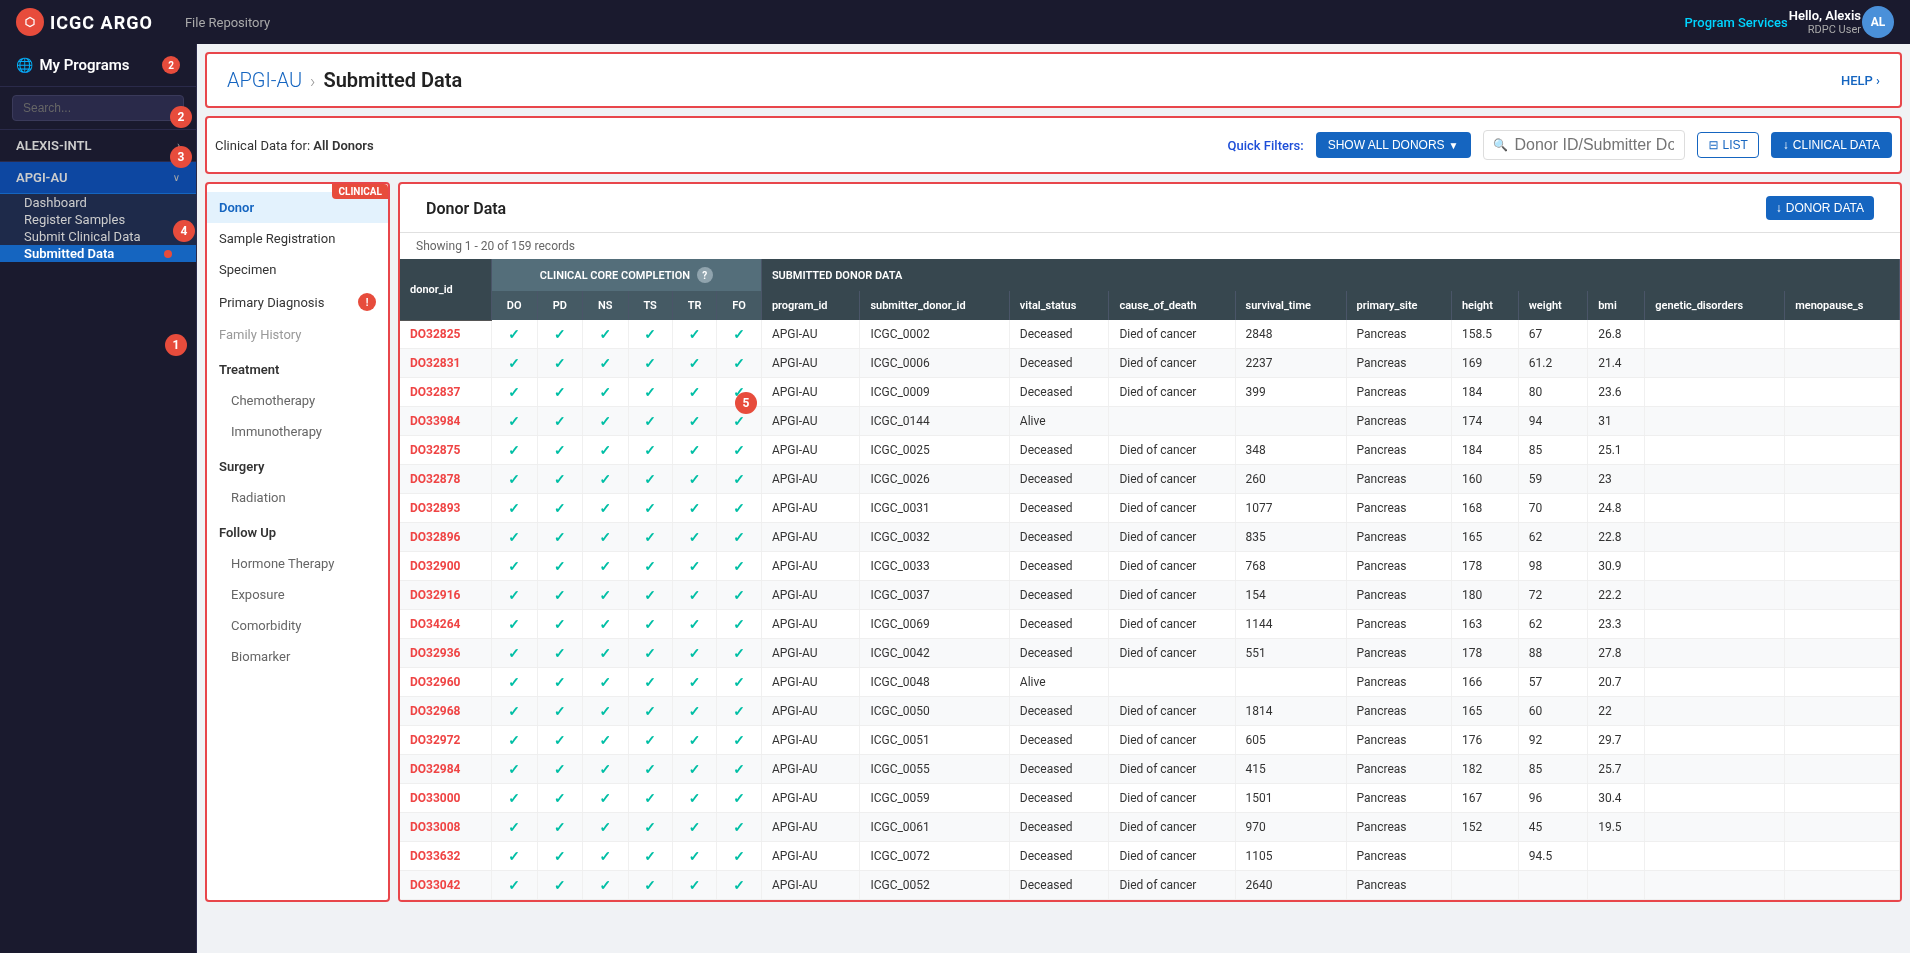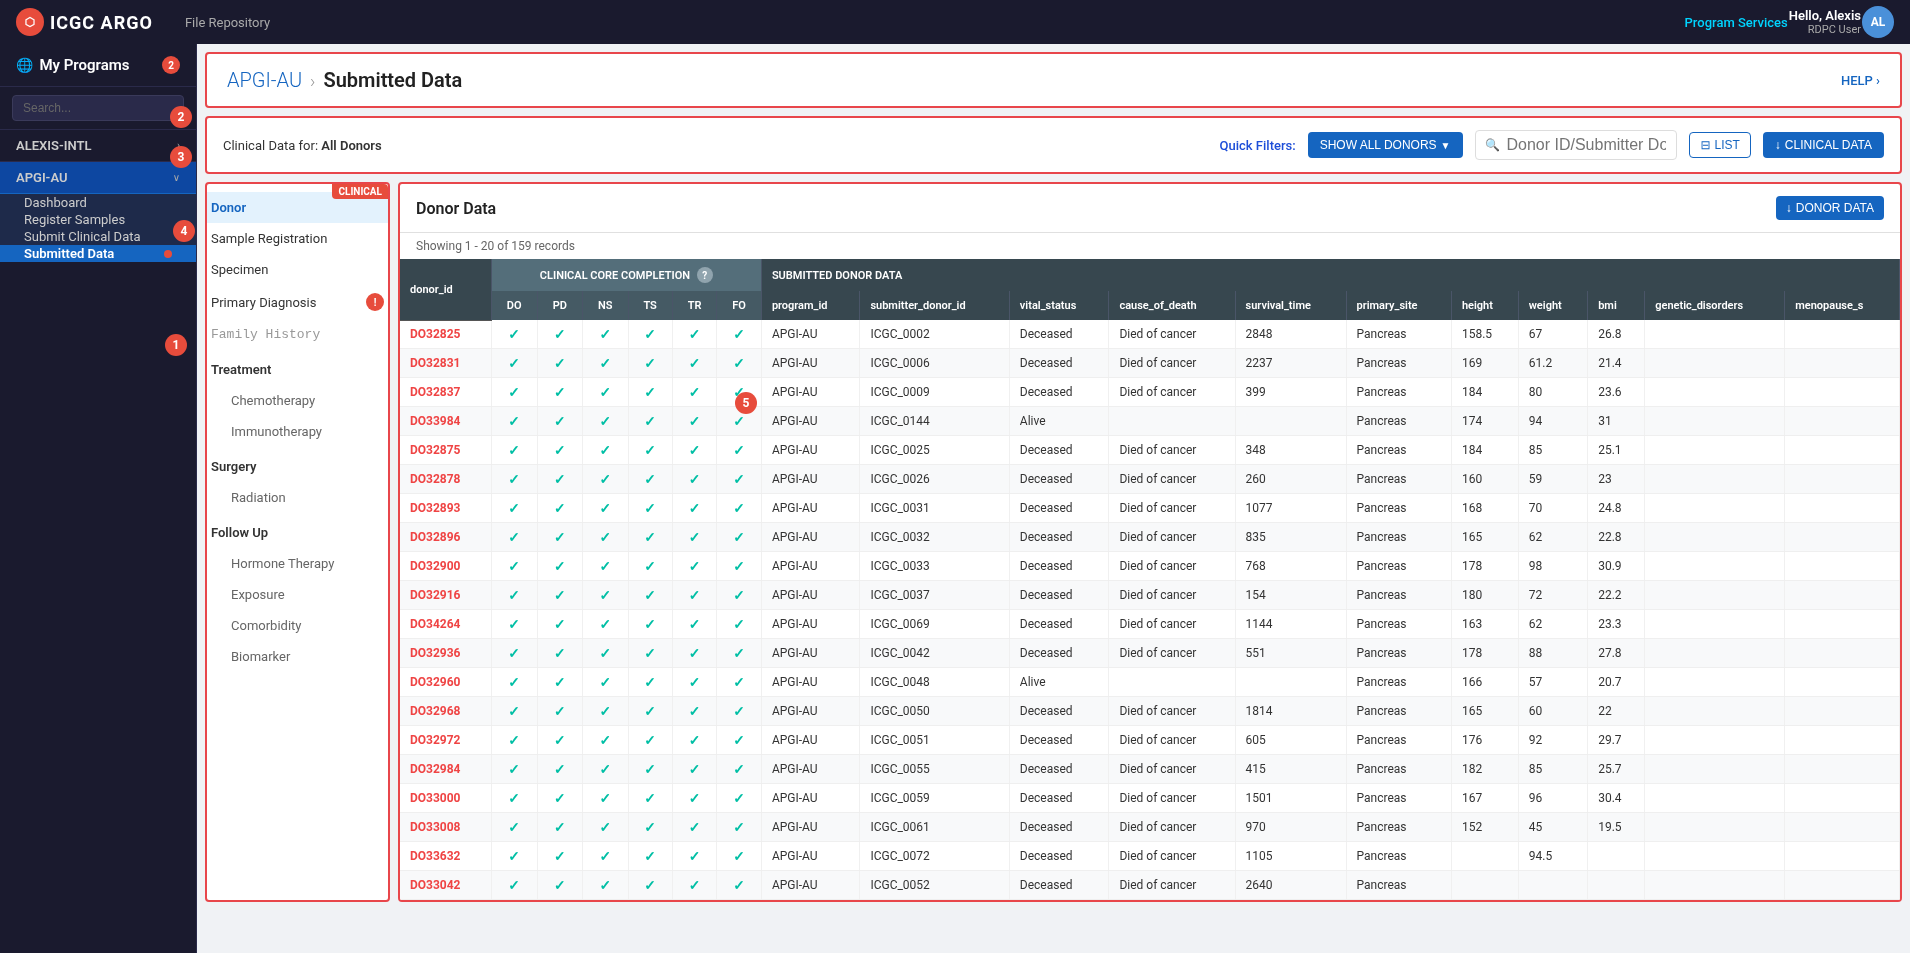--- a/index.html
+++ b/index.html
@@ -133,21 +133,21 @@
     }
     .breadcrumb { display: flex; align-items: center; gap: 8px; font-size: 20px; font-weight: 300; color: #333; }
     .breadcrumb-link { color: #1565c0; cursor: pointer; }
     .breadcrumb-sep { color: #999; font-size: 18px; }
     .breadcrumb-current { font-weight: 600; color: #222; }
     .help-link { color: #1565c0; font-size: 13px; cursor: pointer; font-weight: 500; }
 
     
     .filters-bar {
       background: white;
-      padding: 12px 16px;
+      padding: 12px 8px;
       display: flex;
       align-items: center;
       gap: 12px;
       border: 2px solid #e8464b;
       margin: 0 8px 8px;
       border-radius: 4px;
     }
     .filters-label { font-size: 13px; color: #333; }
     .filters-label strong { font-weight: 600; }
     .filters-spacer { flex: 1; }
@@ -204,21 +204,21 @@
       width: 185px;
       flex-shrink: 0;
       border-right: 1px solid #e0e0e0;
       padding: 8px 0;
       background: white;
       border: 2px solid #e8464b;
       border-radius: 4px;
       margin: 0;
     }
     .clinical-nav-item {
-      padding: 8px 4px;
+      padding: 8px 12px;
       cursor: pointer;
       font-size: 13px;
       color: #333;
       display: flex;
       align-items: center;
       justify-content: space-between;
     }
     .clinical-nav-item.active { background: #e3f2fd; color: #1565c0; font-weight: 600; }
     .clinical-nav-item.sub { padding-left: 24px; color: #666; }
     .clinical-nav-item.section-header { font-weight: 600; color: #333; padding-top: 12px; }
@@ -231,21 +231,21 @@
       font-size: 10px; font-weight: bold;
     }
 
     
     .data-panel {
       flex: 1;
       background: white;
       overflow: hidden;
     }
     .data-panel-header {
-      padding: 12px 16px;
+      padding: 12px 26px;
       display: flex;
       align-items: center;
       justify-content: space-between;
       border-bottom: 1px solid #e0e0e0;
     }
     .data-panel-title { font-size: 16px; font-weight: 600; color: #222; }
     .donor-data-btn {
       background: #1565c0;
       color: white;
       border: none;
@@ -438,21 +438,21 @@
         <div class="clinical-nav-item">
           <span>Sample Registration</span>
         </div>
         <div class="clinical-nav-item">
           <span>Specimen</span>
         </div>
         <div class="clinical-nav-item" style="display:flex;align-items:center;justify-content:space-between;">
           <span>Primary Diagnosis</span>
           <div class="nav-error-badge">!</div>
         </div>
-        <div class="clinical-nav-item" style="color:#999;font-family:Liberation Mono, monospace;">
+        <div class="clinical-nav-item" style="color:#999;">
           <span>Family History</span>
         </div>
         <div class="clinical-nav-item section-header">
           <span>Treatment</span>
         </div>
         <div class="clinical-nav-item sub">
           <span>Chemotherapy</span>
         </div>
         <div class="clinical-nav-item sub">
           <span>Immunotherapy</span>

